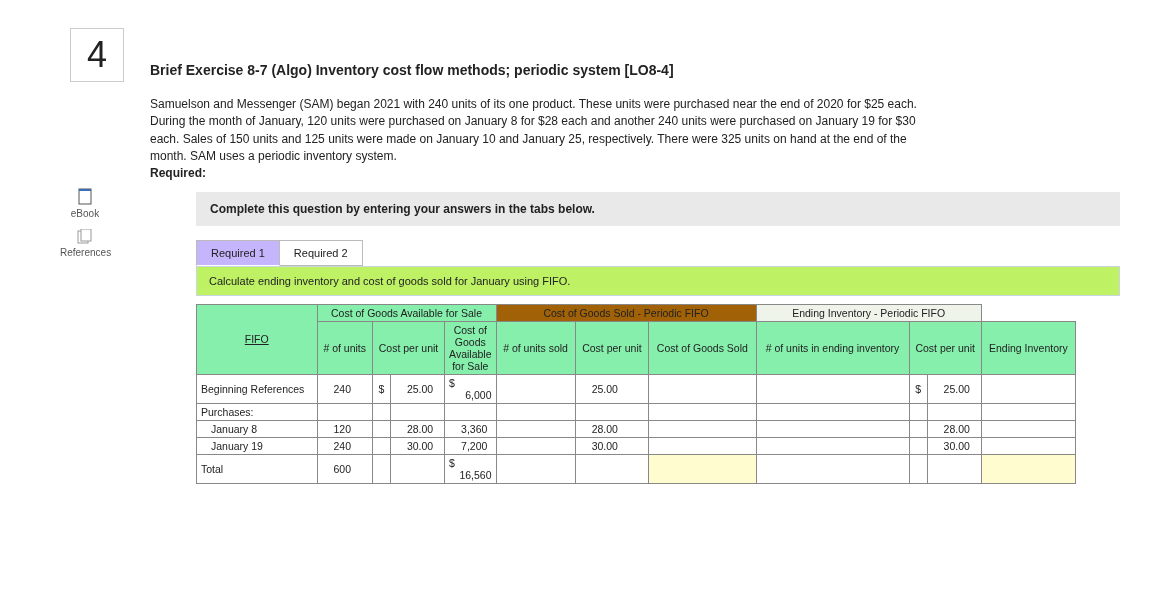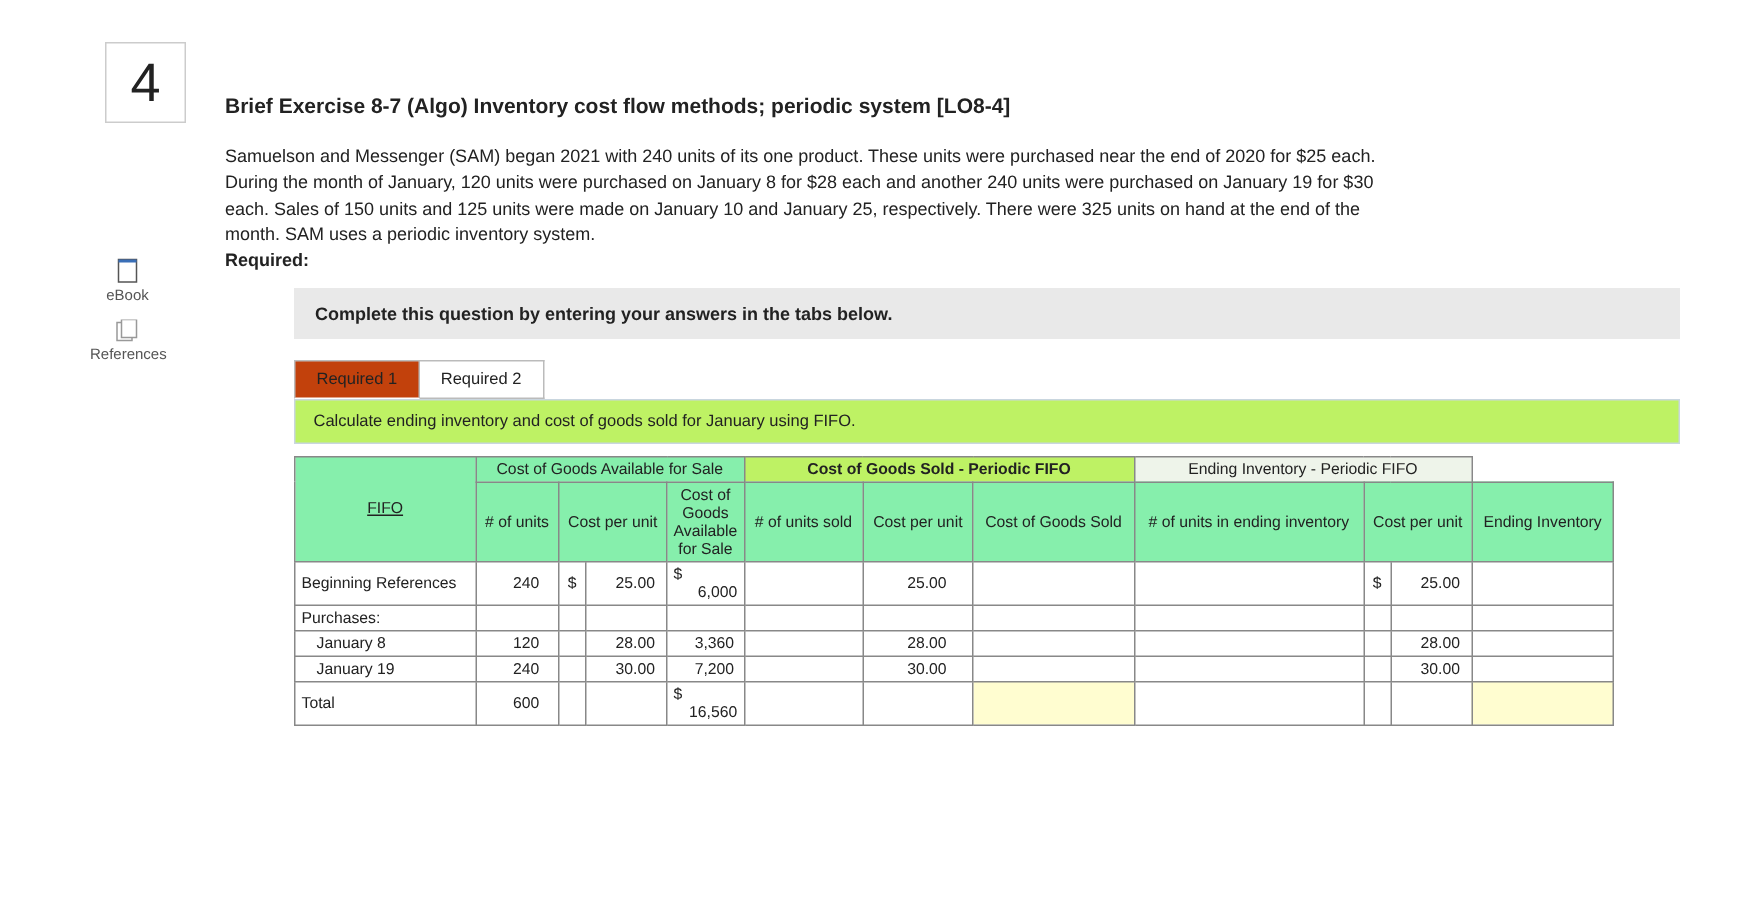--- a/index.html
+++ b/index.html
@@ -4,39 +4,39 @@
 <style>
   * { box-sizing: border-box; }
   html,body { margin:0; padding:0; font-family: Arial, Helvetica, sans-serif; color:#222; background:#fff; }
   .page { width:1160px; height:608px; position:relative; padding:20px 40px 0 40px; }
   .qnum-box { position:absolute; left:70px; top:28px; width:54px; height:54px; border:1px solid #ccc; display:flex; align-items:center; justify-content:center; font-size:36px; font-weight:400; }
   .main { margin-left:110px; }
   .title { font-size:14px; font-weight:700; margin-top:42px; margin-bottom:18px; }
   .problem { font-size:12px; line-height:1.45; max-width:780px; }
   .req-label { font-size:12px; font-weight:700; }
   .req-list { font-size:12px; line-height:1.45; }
-  .sidebar { position:absolute; left:60px; top:172px; width:50px; }
+  .sidebar { position:absolute; left:60px; top:188px; width:50px; }
   .sidebar-item { text-align:center; font-size:10px; color:#555; margin-bottom:10px; cursor:pointer; }
   .sidebar-item .ic { display:block; margin:0 auto 2px auto; }
   .answer-block { margin-left:46px; margin-top:12px; }
   .instr-bar { background:#e9e9e9; padding:10px 14px; font-size:12px; font-weight:700; }
   .tabs { margin-top:14px; display:flex; }
   .tab { border:1px solid #bbb; padding:6px 14px; font-size:11px; background:#fff; cursor:pointer; }
-  .tab.active { background:#c2410c; border-bottom:1px solid #fff; position:relative; z-index:2; }
+  .tab.active { background:#c4b5fd; border-bottom:1px solid #fff; position:relative; z-index:2; }
   .tab + .tab { border-left:none; }
   .sub-instr { background:#bef264; padding:8px 12px; font-size:11px; margin-top:0; border:1px solid #c9d6df; }
   .tbl-wrap { margin-top:8px; }
   table.calc {
     border-collapse:collapse; font-size:10.5px; width:880px;
   }
   table.calc th, table.calc td {
     border:1px solid #888; padding:2px 4px; vertical-align:middle;
   }
   table.calc th { background:#86efac; text-align:center; font-weight:400; }
-  table.calc td.num { text-align:center;padding-left:16px; }
+  table.calc td.num { text-align:left;padding-left:16px; }
   table.calc td.lab { text-align:left; }
   td.highlight { background:#fffdd0; }
   .indent { padding-left:14px !important; }
   .group-head { background:#eaeaea; text-align:center; font-weight:400; }
   .fifo-label { text-decoration:underline; text-align:center; }
   .dollar { text-align:center; width:18px; }
 </style>
 </head>
 <body>
 
@@ -77,21 +77,21 @@
       </div>
 
       <div class="sub-instr">Calculate ending inventory and cost of goods sold for January using FIFO.</div>
 
       <div class="tbl-wrap">
         <table class="calc">
           <tbody>
               <tr>
             <th rowspan="2" class="fifo-label">FIFO</th>
             <th colspan="4" class="group-head">Cost of Goods Available for Sale</th>
-            <th colspan="3" class="group-head" style="background:#bef264;font-weight:bold;">Cost of Goods Sold - Periodic FIFO</th>
+            <th colspan="3" class="group-head" style="background:#a16207;">Cost of Goods Sold - Periodic FIFO</th>
             <th colspan="3" class="group-head" style="background:#eef4ea;">Ending Inventory - Periodic FIFO</th>
           </tr>
           <tr>
             <th># of units</th>
             <th colspan="2">Cost per unit</th>
             <th>Cost of Goods Available for Sale</th>
             <th># of units sold</th>
             <th>Cost per unit</th>
             <th>Cost of Goods Sold</th>
             <th># of units in ending inventory</th>

